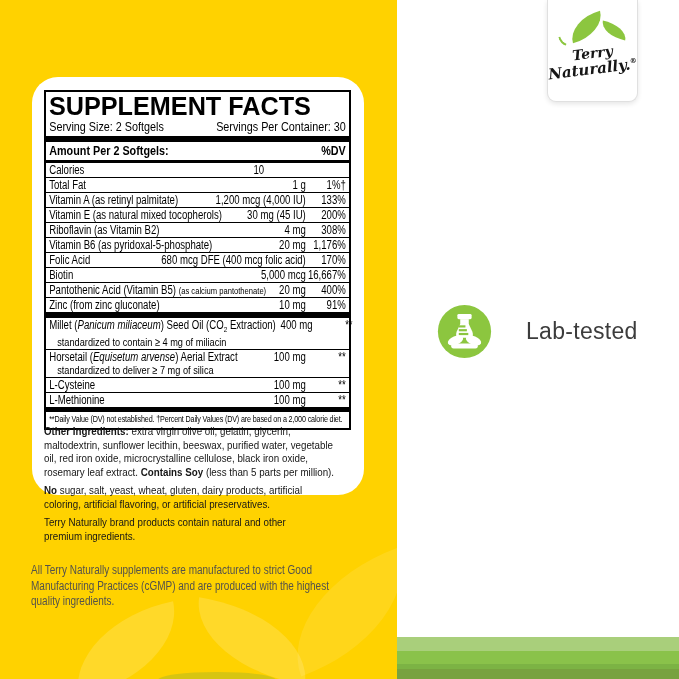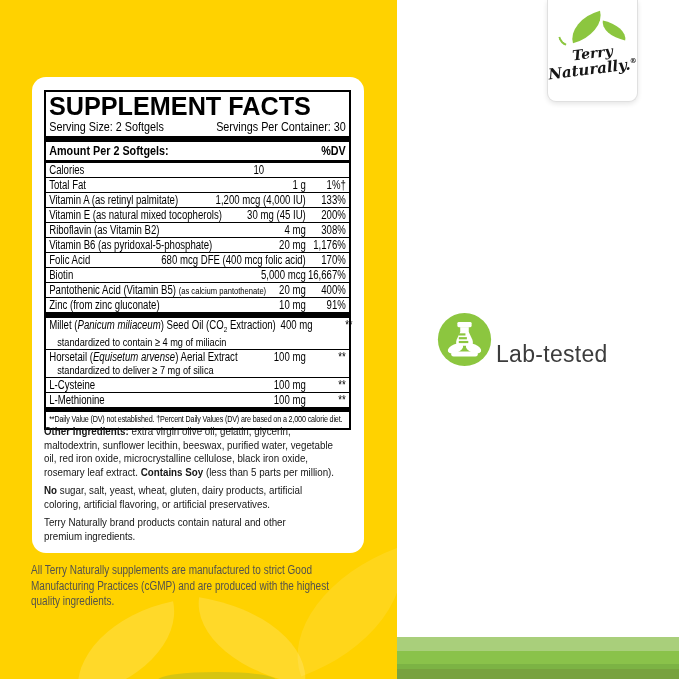--- a/index.html
+++ b/index.html
@@ -10,21 +10,21 @@
   .canvas{position:relative;width:679px;height:679px;background:#fff;overflow:hidden;
     font-family:"Liberation Sans",sans-serif;color:#000;}
   
   .yellow{position:absolute;left:0;top:0;width:397px;height:679px;background:var(--yellow);overflow:hidden;}
   .wleaf{position:absolute;background:rgba(255,255,255,0.16);}
   .wleaf1{left:70px;top:612px;width:112px;height:74px;border-radius:100% 0 100% 0;transform:rotate(-12deg);}
   .wleaf2{left:193px;top:606px;width:118px;height:70px;border-radius:0 100% 0 100%;transform:rotate(9deg);}
   .wleaf3{left:282px;top:568px;width:135px;height:88px;border-radius:100% 0 100% 0;transform:rotate(-20deg);background:rgba(255,255,255,0.10);}
   .wtip{left:158px;top:672px;width:118px;height:16px;border-radius:60% 60% 0 0;background:rgba(150,175,45,0.38);}
   
-  .facts-card{position:absolute;left:32px;top:77px;width:332px;height:476px;background:#fff;border-radius:14px;}
+  .facts-card{position:absolute;left:32px;top:77px;width:332px;height:418px;background:#fff;border-radius:26px;}
   .sf-panel{position:absolute;left:12px;top:13px;width:307px;box-sizing:border-box;border:2px solid #000;background:#fff;}
   .sf-title{font-weight:bold;font-size:26px;line-height:25px;padding:2px 0 0 3px;white-space:nowrap;letter-spacing:0;transform:scaleX(.97);transform-origin:left;}
   .condense{transform:scaleX(.8);transform-origin:top left;width:125%;}
   .sf-serving{display:flex;justify-content:space-between;font-size:13.5px;line-height:15px;padding:0 4px 2px;white-space:nowrap;}
   .bar6{height:6px;background:#000;}
   .bar5{height:5px;background:#000;}
   .bar3{height:3px;background:#000;}
   .sf-header{display:flex;justify-content:space-between;font-size:13.5px;font-weight:bold;line-height:16px;padding:1px 4px;}
   .row{display:flex;align-items:flex-start;font-size:12px;line-height:13px;padding:1px 4px 0;}
   .row + .row{border-top:1px solid #000;}
@@ -46,21 +46,21 @@
   .logo{position:absolute;left:547px;top:0;width:89px;height:101px;background:#fff;border:1px solid #E0E0E0;border-top:none;
     border-radius:0 0 9px 9px;box-shadow:0 2px 5px rgba(0,0,0,0.10);}
   .lleaf{position:absolute;left:21px;top:15px;width:35px;height:24px;background:var(--green);border-radius:100% 0 100% 0;transform:rotate(-16deg);}
   .rleaf{position:absolute;left:53px;top:23px;width:26px;height:15px;background:var(--green);border-radius:0 100% 0 100%;transform:rotate(12deg);}
   .stem{position:absolute;left:12px;top:34px;width:15px;height:13px;border-left:2.5px solid var(--green);border-bottom:2px solid transparent;border-radius:0 0 0 95%;transform:rotate(-18deg);}
   .logo-t{position:absolute;left:0;right:0;text-align:center;font-family:"DejaVu Serif",serif;font-style:italic;font-weight:bold;color:#161616;transform:rotate(-7deg);}
   .logo-t1{top:45px;font-size:14px;}
   .logo-t2{top:60px;font-size:15px;}
   .logo-reg{font-size:7px;vertical-align:super;font-style:normal;}
   
-  .lab{position:absolute;left:436px;top:311px;display:flex;align-items:flex-end;gap:3px;}
+  .lab{position:absolute;left:436px;top:303px;display:flex;align-items:center;gap:33px;}
   .lab-label{font-size:23px;color:#3C3C3C;letter-spacing:.3px;}
   
   .stripes{position:absolute;left:397px;bottom:0;width:282px;}
   .stripe{width:100%;}
   .s1{height:14px;background:var(--stripe_light);}
   .s2{height:13px;background:var(--stripe_mid);}
   .s3{height:5px;background:var(--stripe_mid2);}
   .s4{height:10px;background:var(--stripe_dark);}
 </style>
 </head>

